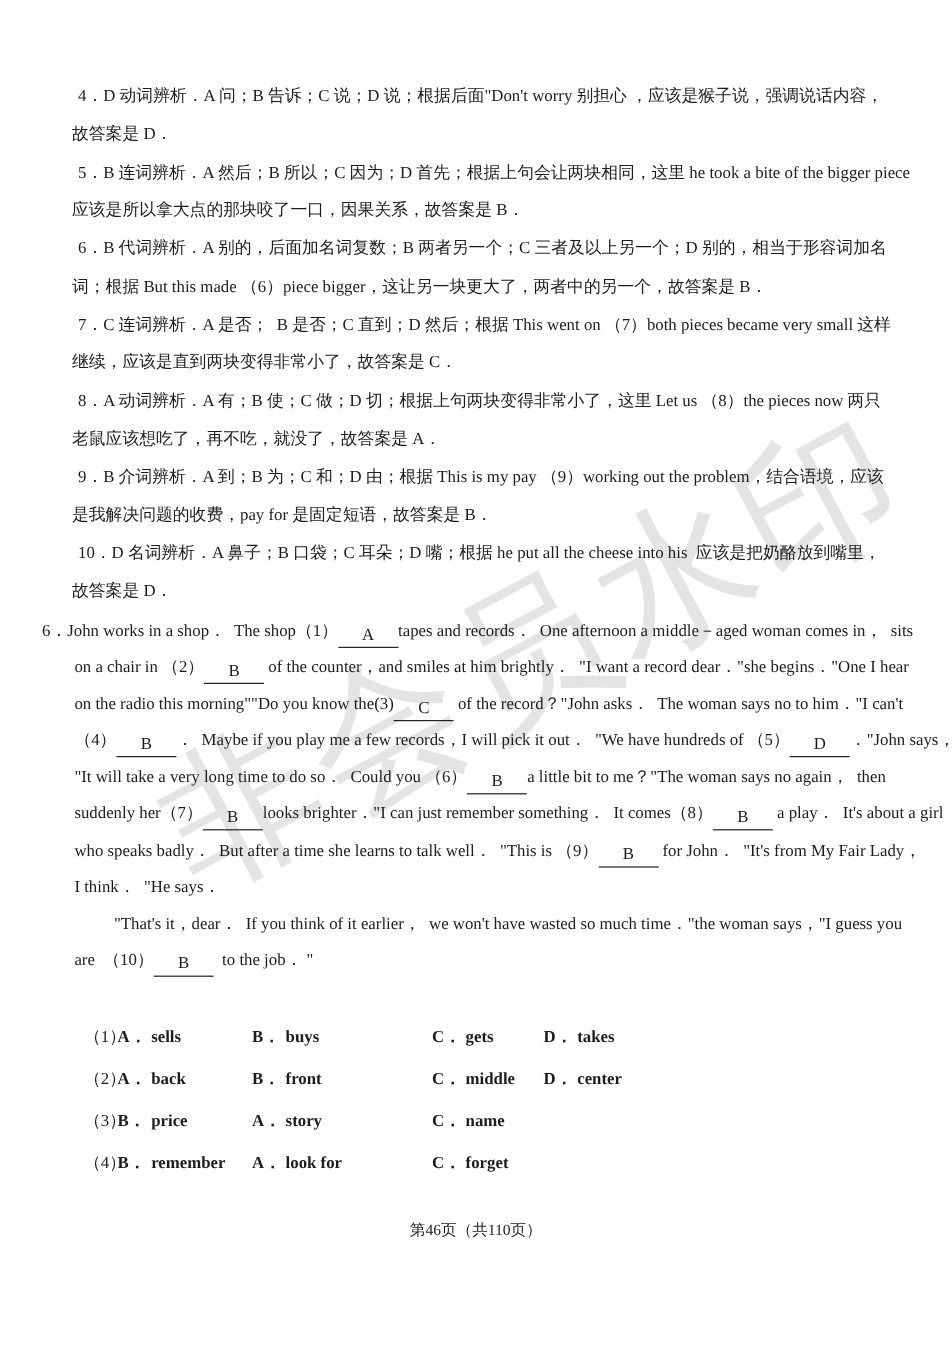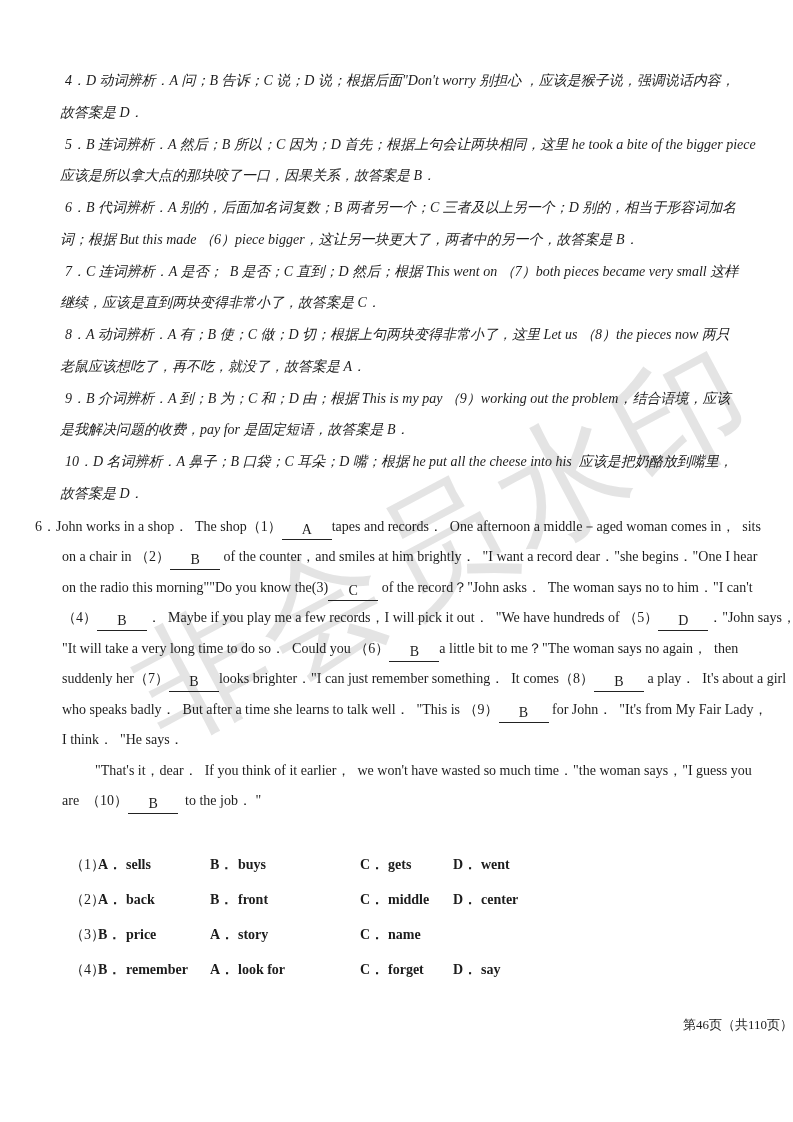--- a/index.html
+++ b/index.html
@@ -18,21 +18,20 @@
     font-size:130px;letter-spacing:6px;white-space:nowrap;
     color:rgba(130,130,130,0.22);z-index:0;user-select:none;
   }
   .content{
     position:absolute;left:60px;top:65px;width:690px;z-index:1;
   }
   .exp-item{margin:0;}
   .exp-line{
     white-space:pre;line-height:31.75px;height:31.75px;
     font-size:14px;
-    font-style:italic;
   }
   .exp-line.first{margin-left:5px;}
   .cloze{margin-left:-25px;margin-top:2px;width:740px;}
   .cz-line{
     white-space:pre;line-height:30.5px;height:30.5px;font-size:14px;
   }
   .cz-line.indent1{margin-left:27px;}
   .cz-line.indent2{margin-left:60px;}
   .blank{
     display:inline-block;min-width:50px;text-align:center;
@@ -41,21 +40,21 @@
   }
   .options{margin-left:10px;margin-top:30px;}
   .opt-row{
     display:grid;grid-template-columns:28px 112px 150px 93px auto;
     height:35px;line-height:35px;font-size:14px;
   }
   .opt-num{white-space:nowrap;}
   .opt-cell{white-space:nowrap;font-weight:bold;}
   .opt-label{display:inline-block;width:28px;}
   .footer{
-    position:absolute;left:0;top:1016px;width:793px;text-align:right;
+    position:absolute;left:0;top:1016px;width:793px;text-align:center;
     font-size:13px;z-index:1;
   }
 </style>
 </head>
 <body>
 
 <div class="page">
   <div class="watermark">非会员水印</div>
   <div class="content">
     <div class="explanations" id="explanations">
@@ -99,40 +98,39 @@
         <div class="cz-line indent1">I think．  "He says．</div>
         <div class="cz-line indent2">"That's it，dear．  If you think of it earlier，  we won't have wasted so much time．"the woman says，"I guess you</div>
         <div class="cz-line indent1">are  （10）<span class="blank">B</span>  to the job． "</div>
       </div>
     <div class="options" id="options">
         <div class="opt-row">
           <span class="opt-num">（1）</span>
           <span class="opt-cell"><span class="opt-label">A．</span><span class="opt-text">sells</span></span>
           <span class="opt-cell"><span class="opt-label">B．</span><span class="opt-text">buys</span></span>
           <span class="opt-cell"><span class="opt-label">C．</span><span class="opt-text">gets</span></span>
-          <span class="opt-cell"><span class="opt-label">D．</span><span class="opt-text">went</span></span>
+          <span class="opt-cell"><span class="opt-label">D．</span><span class="opt-text">takes</span></span>
         </div>
         <div class="opt-row">
           <span class="opt-num">（2）</span>
           <span class="opt-cell"><span class="opt-label">A．</span><span class="opt-text">back</span></span>
           <span class="opt-cell"><span class="opt-label">B．</span><span class="opt-text">front</span></span>
           <span class="opt-cell"><span class="opt-label">C．</span><span class="opt-text">middle</span></span>
           <span class="opt-cell"><span class="opt-label">D．</span><span class="opt-text">center</span></span>
         </div>
         <div class="opt-row">
           <span class="opt-num">（3）</span>
           <span class="opt-cell"><span class="opt-label">B．</span><span class="opt-text">price</span></span>
           <span class="opt-cell"><span class="opt-label">A．</span><span class="opt-text">story</span></span>
           <span class="opt-cell"><span class="opt-label">C．</span><span class="opt-text">name</span></span>
         </div>
         <div class="opt-row">
           <span class="opt-num">（4）</span>
           <span class="opt-cell"><span class="opt-label">B．</span><span class="opt-text">remember</span></span>
           <span class="opt-cell"><span class="opt-label">A．</span><span class="opt-text">look for</span></span>
           <span class="opt-cell"><span class="opt-label">C．</span><span class="opt-text">forget</span></span>
-          <span class="opt-cell"><span class="opt-label">D．</span><span class="opt-text">say</span></span>
         </div>
       </div>
   </div>
   <div class="footer">
     <span>第46页（共110页）</span>
   </div>
 </div>
 
 </body></html>

